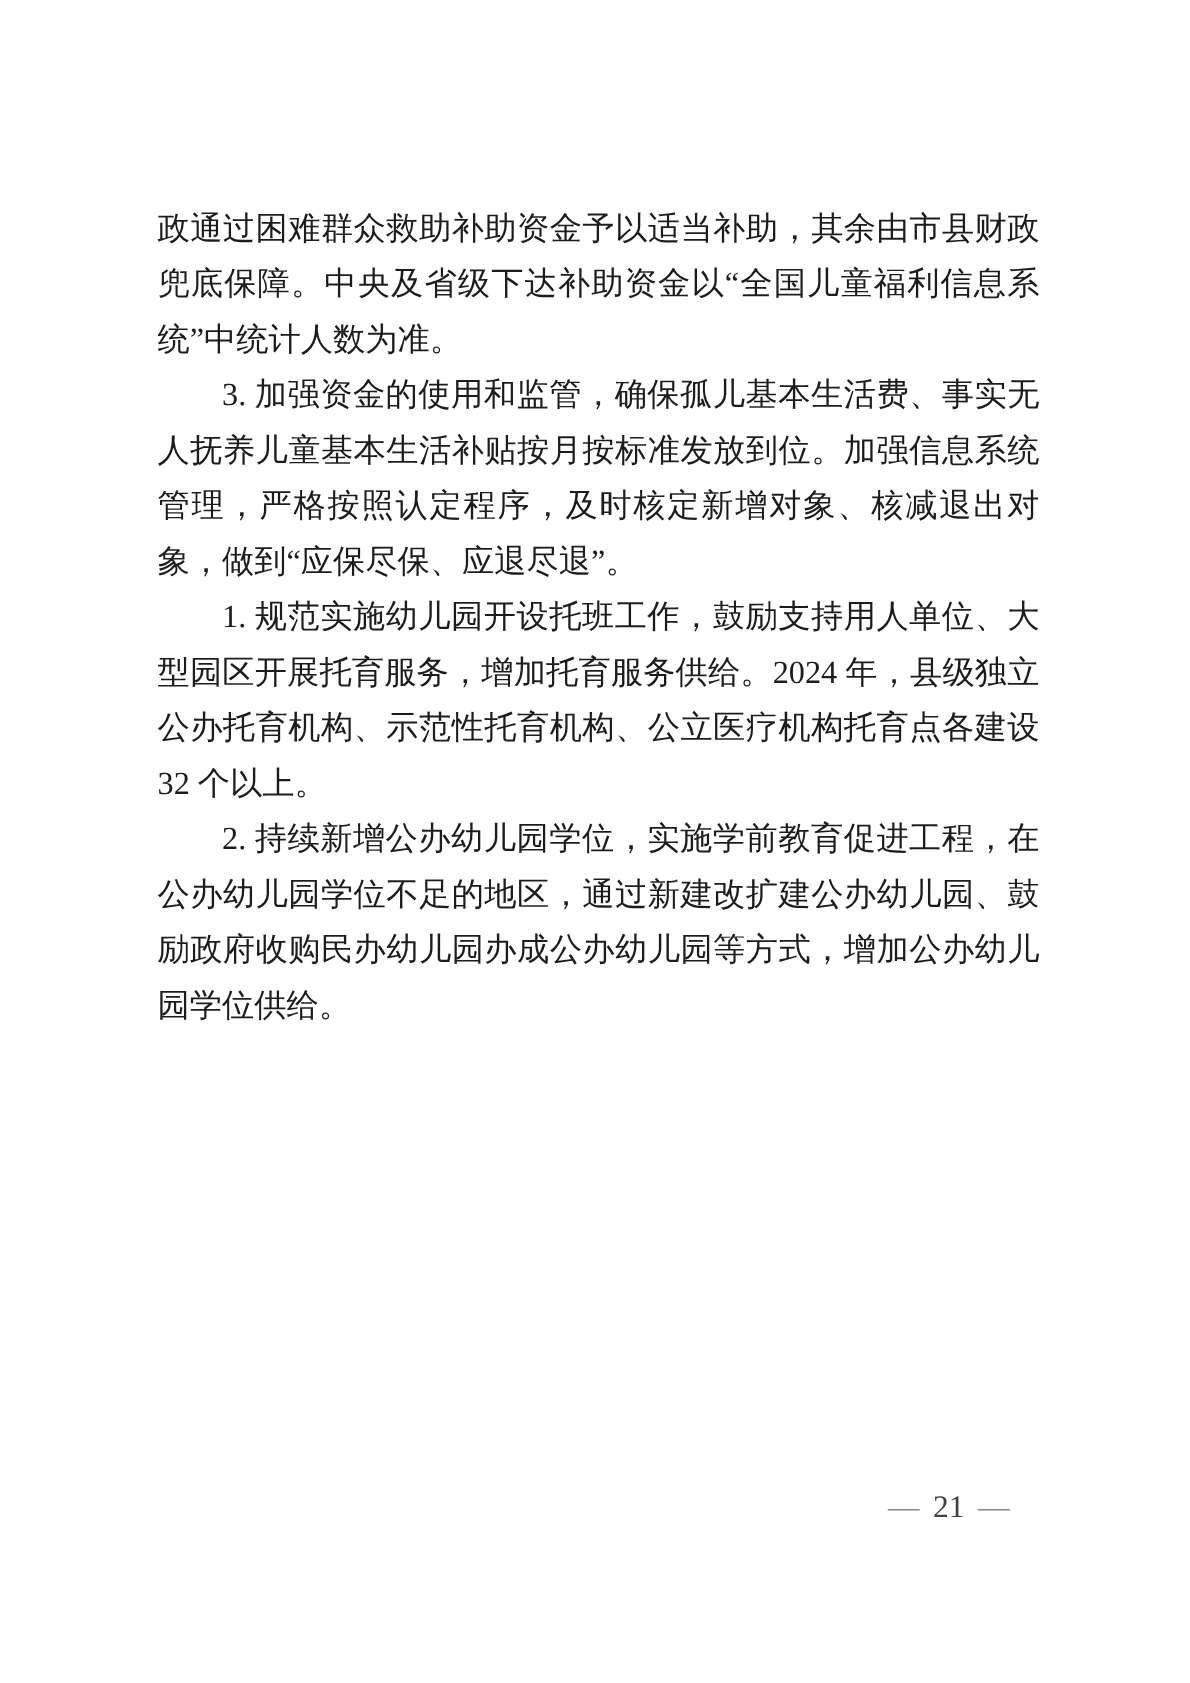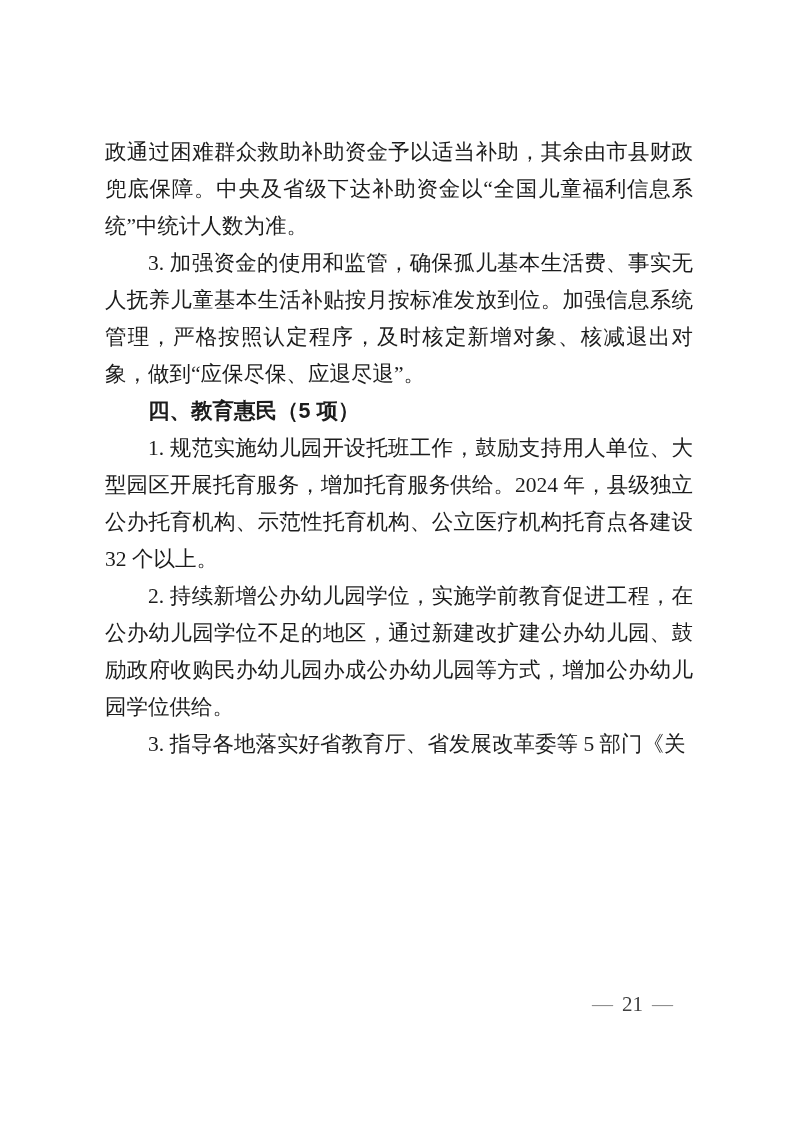--- a/index.html
+++ b/index.html
@@ -75,29 +75,27 @@
 <body>
 
 <div class="page">
 
   <div class="content">
 
     <p>政通过困难群众救助补助资金予以适当补助，其余由市县财政兜底保障。中央及省级下达补助资金以“全国儿童福利信息系统”中统计人数为准。</p>
 
     <p class="indent">3. 加强资金的使用和监管，确保孤儿基本生活费、事实无人抚养儿童基本生活补贴按月按标准发放到位。加强信息系统管理，严格按照认定程序，及时核定新增对象、核减退出对象，做到“应保尽保、应退尽退”。</p>
 
-    <p class="indent section-heading">四、教育惠民（5 项）</p>
 
 
 
     <p class="indent">1. 规范实施幼儿园开设托班工作，鼓励支持用人单位、大型园区开展托育服务，增加托育服务供给。2024 年，县级独立公办托育机构、示范性托育机构、公立医疗机构托育点各建设 32 个以上。</p>
 
     <p class="indent">2. 持续新增公办幼儿园学位，实施学前教育促进工程，在公办幼儿园学位不足的地区，通过新建改扩建公办幼儿园、鼓励政府收购民办幼儿园办成公办幼儿园等方式，增加公办幼儿园学位供给。</p>
 
-    <p class="indent">3. 指导各地落实好省教育厅、省发展改革委等 5 部门《关</p>
 
   </div>
 
   <div class="footer">
     <span class="dash">—</span>
     <span class="num">21</span>
     <span class="dash">—</span>
   </div>
 
 </div>

